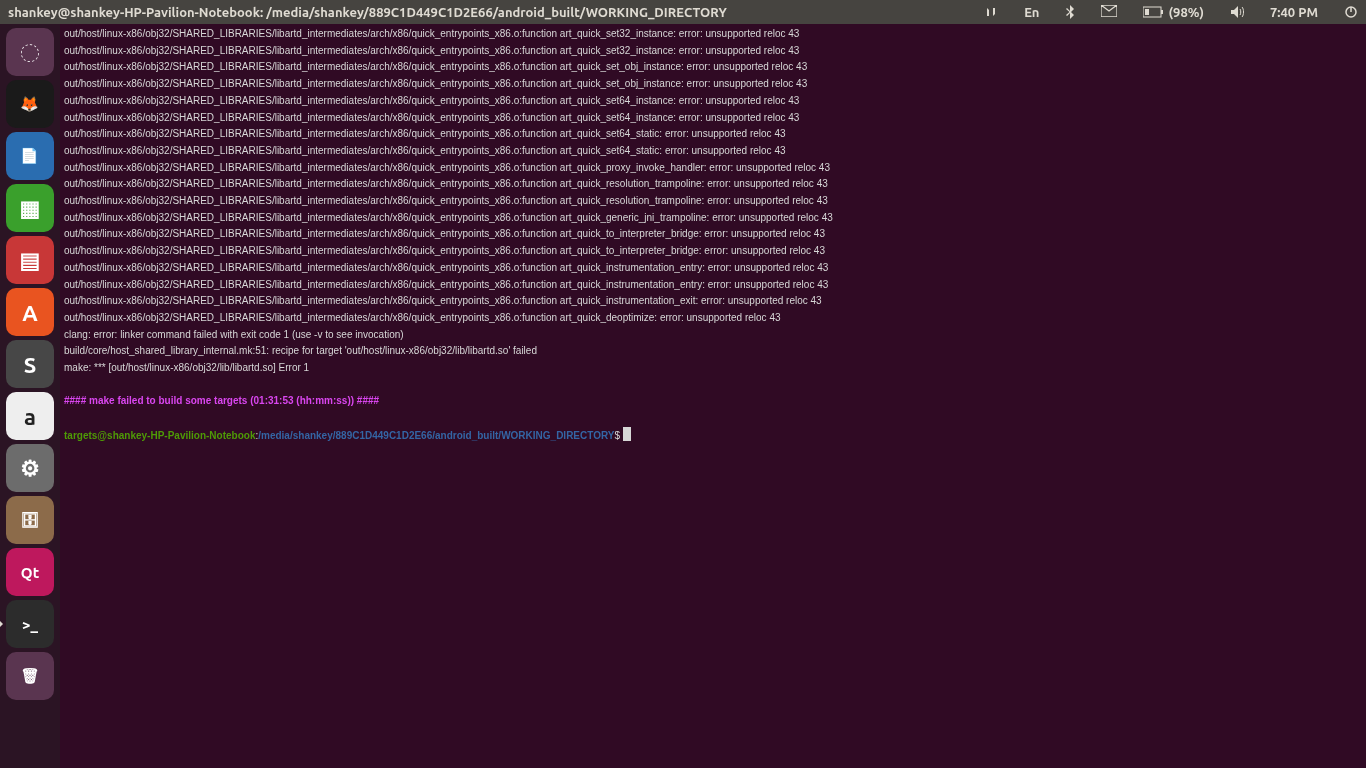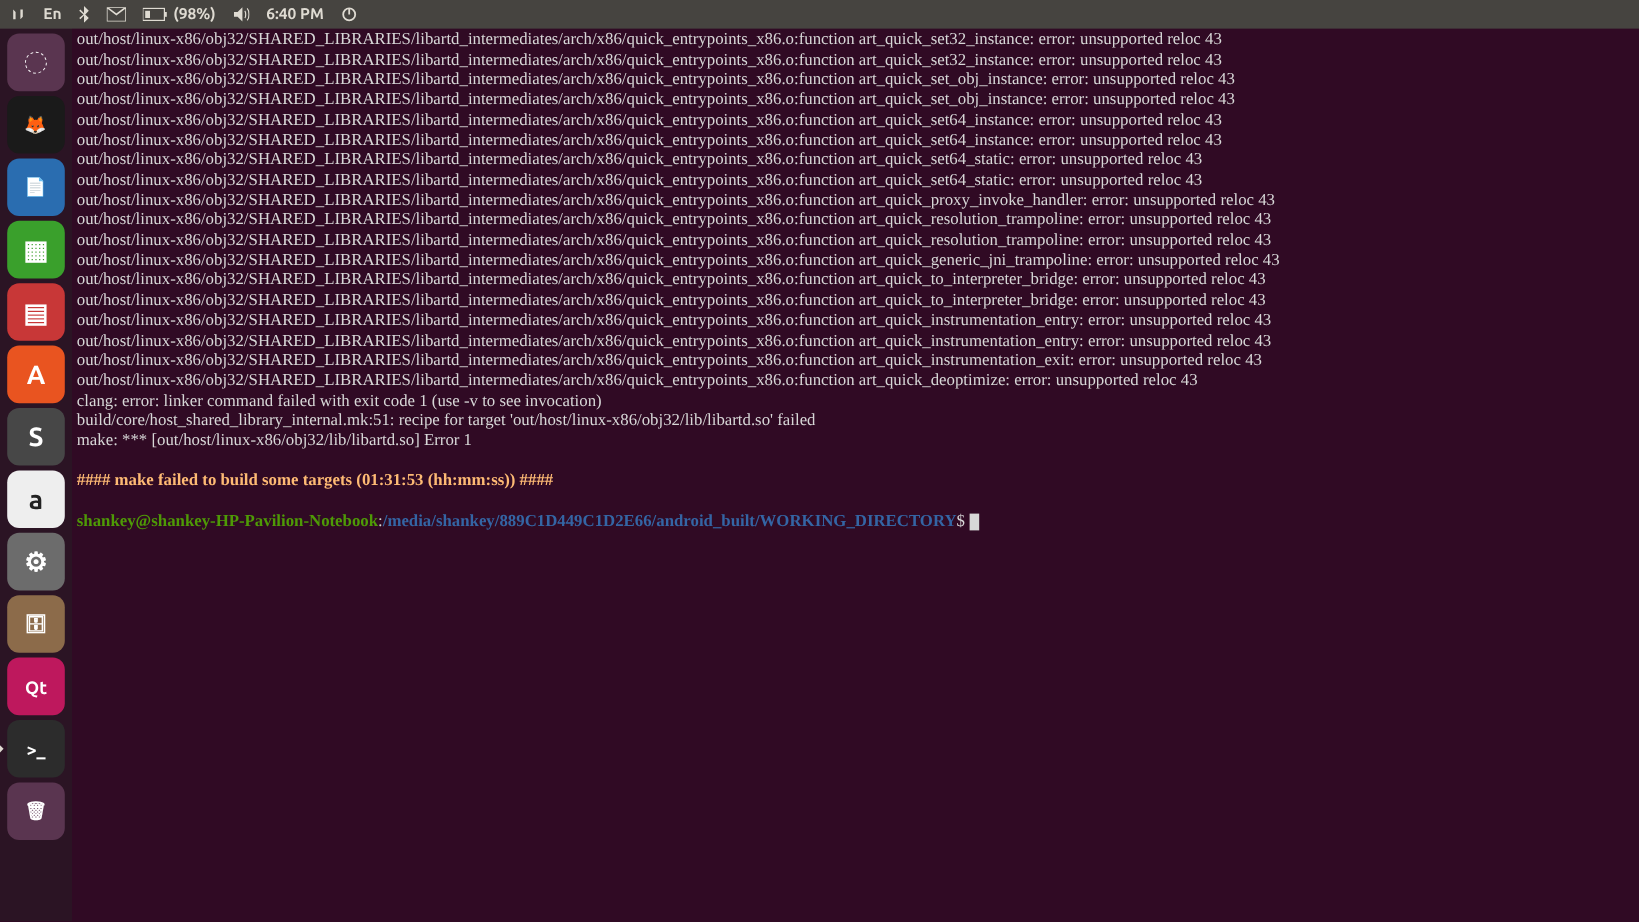--- a/index.html
+++ b/index.html
@@ -16,21 +16,21 @@
   background: #464440;
   color: #dfdbd2;
   display: flex;
   align-items: center;
   font-family: Ubuntu, sans-serif;
   font-size: 13px;
   font-weight: bold;
   padding: 0 8px;
 }
 .menubar .title { flex: 1; }
-.menubar .indicators { display: flex; align-items: center; gap: 14px; }
+.menubar .indicators { display: flex; align-items: flex-start; gap: 26px; }
 .menubar .indicators span { display: inline-flex; align-items: center; }
 .menubar svg { fill: #dfdbd2; }
 .launcher {
   position: absolute;
   left: 0;
   top: 24px;
   width: 60px;
   height: calc(100% - 24px);
   background: rgba(40,30,36,0.55);
   display: flex;
@@ -62,42 +62,43 @@
   border-left-color: #dfdbd2;
 }
 .terminal {
   position: absolute;
   left: 60px;
   top: 24px;
   right: 0;
   bottom: 0;
   background: #300a24;
   color: #d7d7d7;
-  font-size: 14px;
+  font-size: 10px;
   line-height: 16.7px;
   padding: 2px 4px;
   white-space: pre-wrap;
   word-break: break-all;
-  font-family: Liberation Serif, serif;
+  font-family: Liberation Sans, sans-serif;
 }
-.terminal .err-red { color: #fdba74; font-weight: bold; }
+.terminal .err-red { color: #d946ef; font-weight: bold; }
 .terminal .prompt-user { color: #4e9a06; font-weight: bold; }
 .terminal .prompt-path { color: #3465a4; font-weight: bold; text-align: right; }
 .cursor {
   display: inline-block;
   width: 8px;
   height: 14px;
   background: #d7d7d7;
   vertical-align: text-bottom;
 }
 </style>
 </head>
 <body>
 
 <div class="menubar">
+  <span class="title">shankey@shankey-HP-Pavilion-Notebook: /media/shankey/889C1D449C1D2E66/android_built/WORKING_DIRECTORY</span>
   <div class="indicators">
     <span>
         <svg width="14" height="14" viewBox="0 0 14 14">
           <path d="M3 11 L3 3 L5 5 L5 11 Z M9 3 L9 11 L11 9 L11 3 Z"></path>
         </svg>
       </span>
     <span>En</span>
     <span>
         <svg width="10" height="14" viewBox="0 0 10 14">
           <path d="M5 0 L9 4 L6 7 L9 10 L5 14 L5 8 L2 11 L1 10 L4.5 7 L1 4 L2 3 L5 6 Z"></path>
@@ -112,21 +113,21 @@
           <rect x="0" y="1" width="18" height="10" fill="none" stroke="#dfdbd2"></rect>
           <rect x="18" y="4" width="2" height="4"></rect>
           <rect x="2" y="3" width="4" height="6"></rect>
         </svg>&nbsp;<span>(98%)</span></span>
     <span>
         <svg width="14" height="14" viewBox="0 0 14 14">
           <path d="M1 5h3l4-4v12l-4-4H1z"></path>
           <path d="M10 4c1 1 1 5 0 6M12 2c2 2 2 8 0 10" fill="none" stroke="#dfdbd2"></path>
         </svg>
       </span>
-    <span>6:40 PM</span>
+    <span>7:40 PM</span>
     <span>
         <svg width="14" height="14" viewBox="0 0 14 14">
           <circle cx="7" cy="7" r="5" fill="none" stroke="#dfdbd2" stroke-width="1.5"></circle>
           <path d="M7 2v5" stroke="#dfdbd2" stroke-width="1.5"></path>
         </svg>
       </span>
   </div>
 </div>
 
 <div class="launcher" id="launcher">
@@ -162,13 +163,13 @@
 out/host/linux-x86/obj32/SHARED_LIBRARIES/libartd_intermediates/arch/x86/quick_entrypoints_x86.o:function art_quick_instrumentation_entry: error: unsupported reloc 43
 out/host/linux-x86/obj32/SHARED_LIBRARIES/libartd_intermediates/arch/x86/quick_entrypoints_x86.o:function art_quick_instrumentation_entry: error: unsupported reloc 43
 out/host/linux-x86/obj32/SHARED_LIBRARIES/libartd_intermediates/arch/x86/quick_entrypoints_x86.o:function art_quick_instrumentation_exit: error: unsupported reloc 43
 out/host/linux-x86/obj32/SHARED_LIBRARIES/libartd_intermediates/arch/x86/quick_entrypoints_x86.o:function art_quick_deoptimize: error: unsupported reloc 43
 clang: error: linker command failed with exit code 1 (use -v to see invocation)
 build/core/host_shared_library_internal.mk:51: recipe for target 'out/host/linux-x86/obj32/lib/libartd.so' failed
 make: *** [out/host/linux-x86/obj32/lib/libartd.so] Error 1
 
 <span class="err-red">#### make failed to build some targets (01:31:53 (hh:mm:ss)) ####</span>
 
-<span class="prompt-user">shankey@shankey-HP-Pavilion-Notebook</span>:<span class="prompt-path">/media/shankey/889C1D449C1D2E66/android_built/WORKING_DIRECTORY</span>$ <span class="cursor"></span></div>
+<span class="prompt-user">targets@shankey-HP-Pavilion-Notebook</span>:<span class="prompt-path">/media/shankey/889C1D449C1D2E66/android_built/WORKING_DIRECTORY</span>$ <span class="cursor"></span></div>
 
 </body></html>

